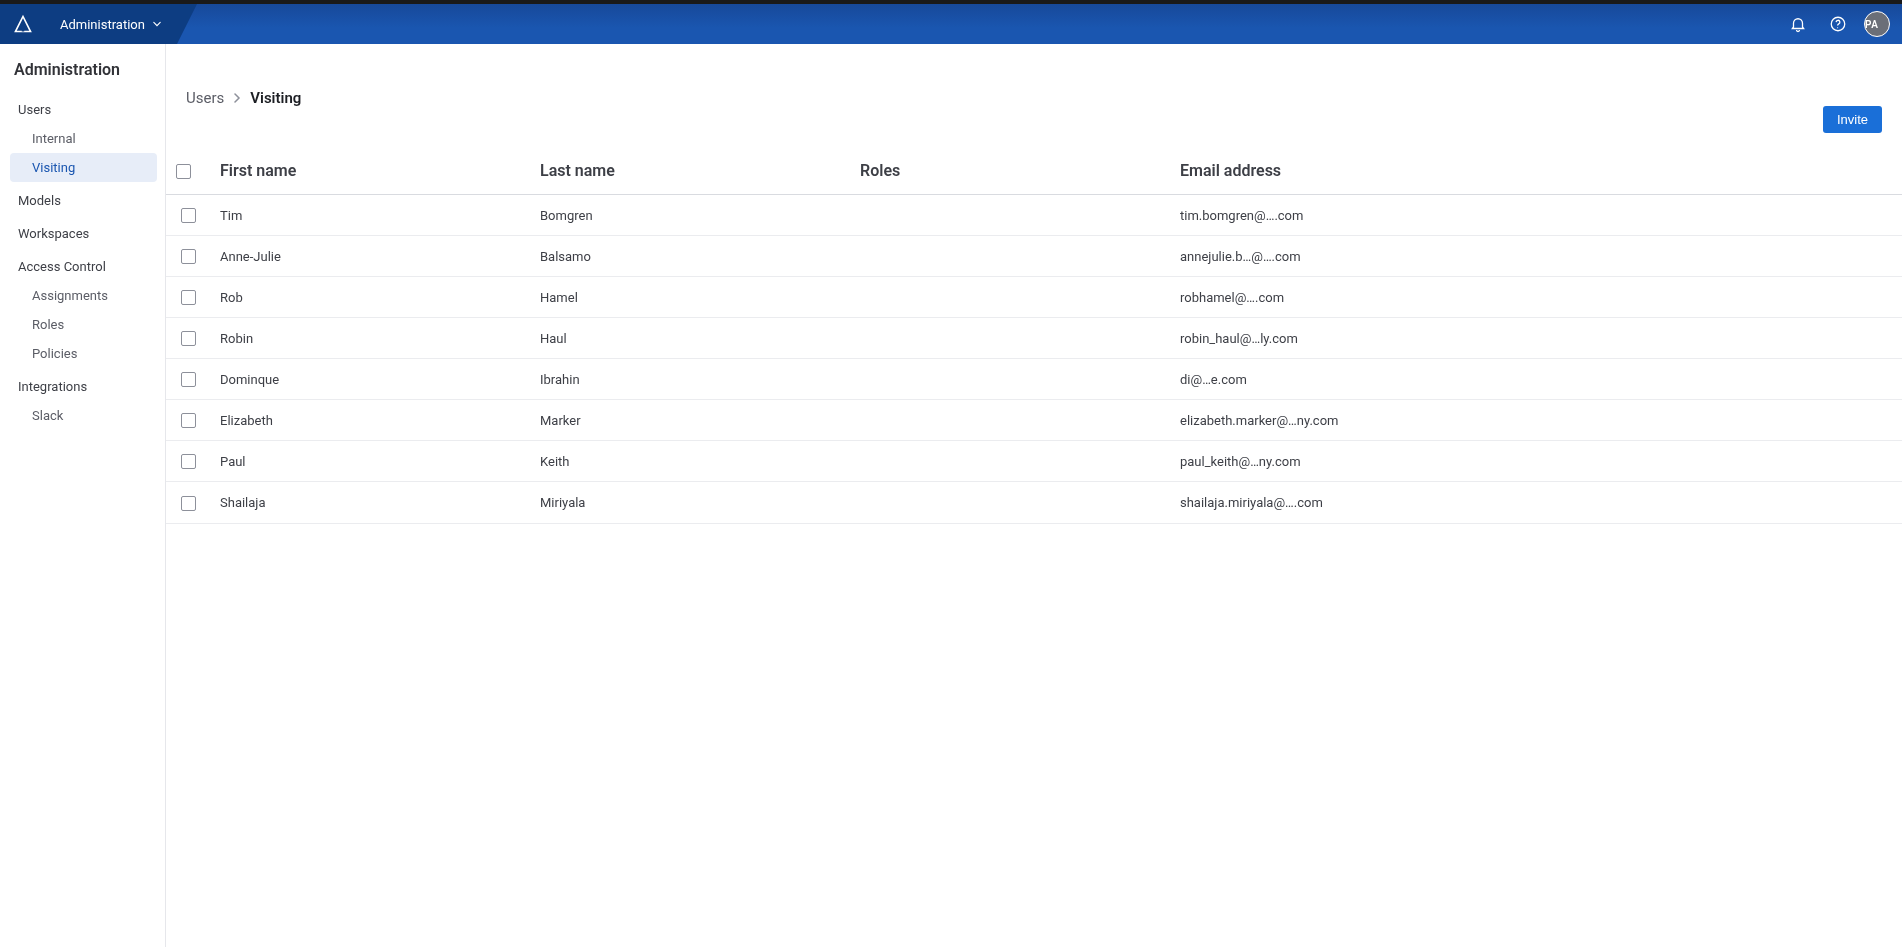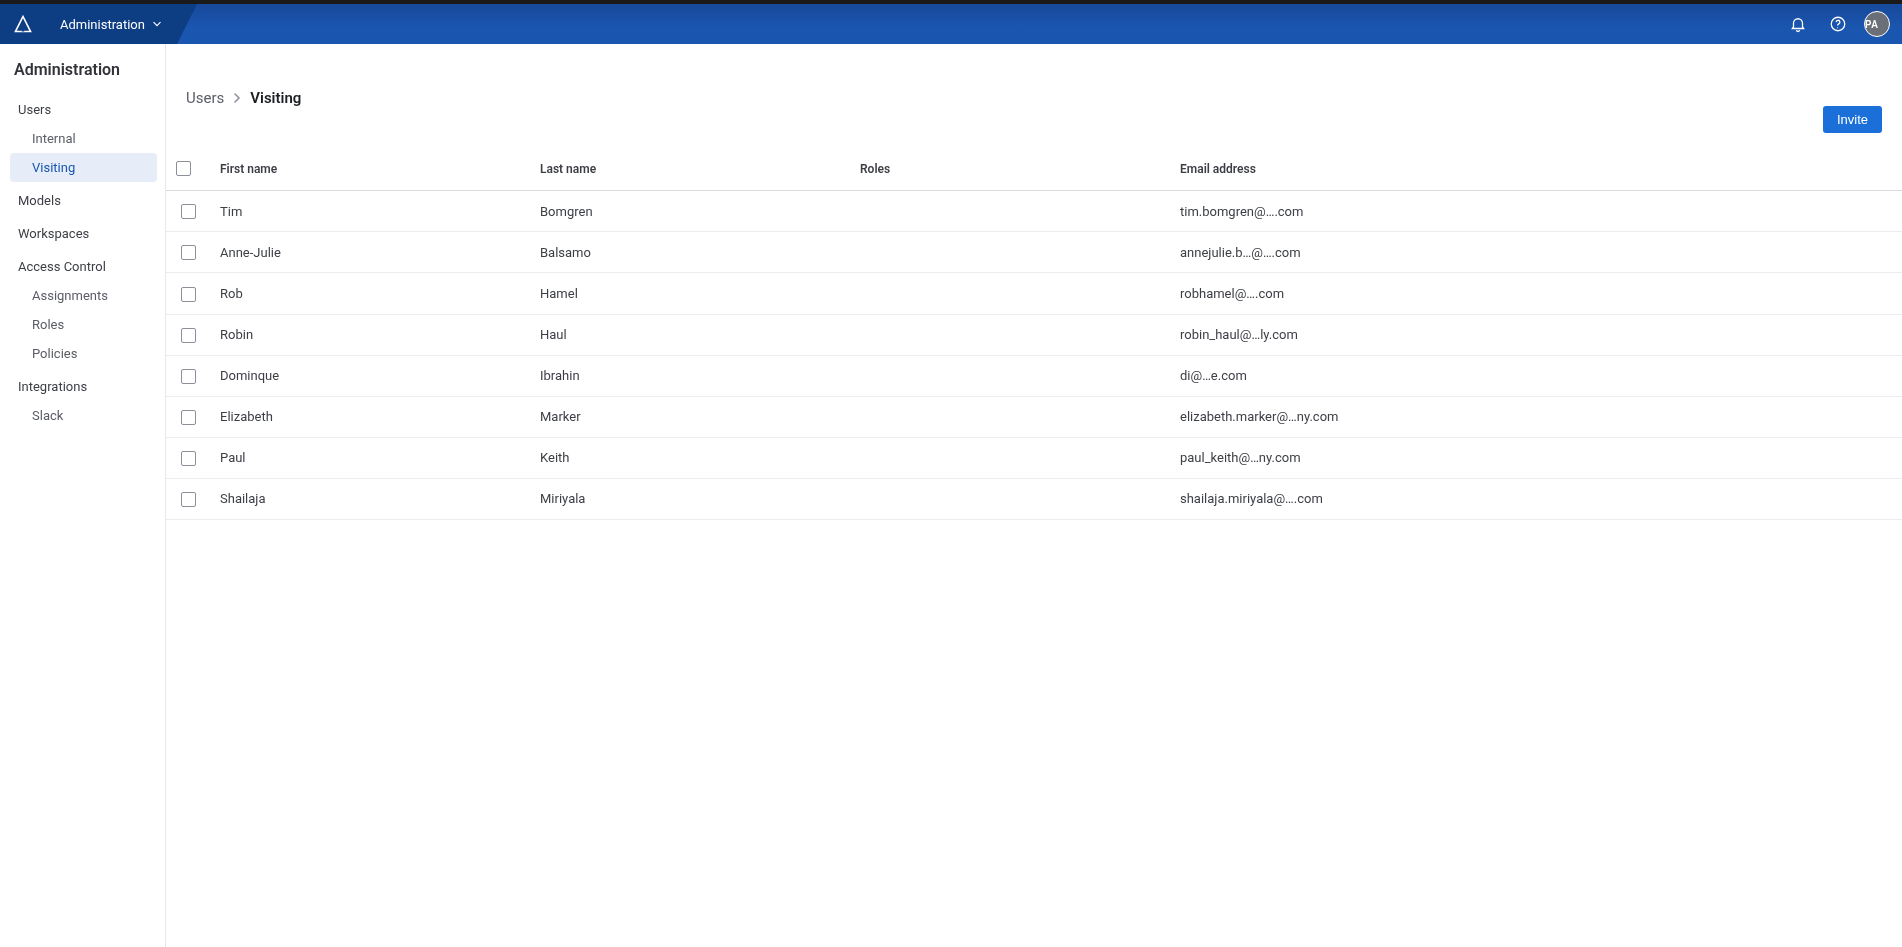--- a/index.html
+++ b/index.html
@@ -147,21 +147,21 @@
   }
 
   .table-wrap { padding: 0 0 0 0; }
   table.grid {
     width: 100%;
     border-collapse: collapse;
   }
   table.grid thead th {
     text-align: left;
     font-weight: 600;
-    font-size: 12px;
+    font-size: 16px;
     color: #3d3f46;
     padding: 14px 10px;
     border-bottom: 1px solid #d9dbe0;
   }
   table.grid tbody td {
     font-size: 13px;
     color: #3d3f46;
     padding: 12px 10px;
     border-bottom: 1px solid #ebecef;
   }

